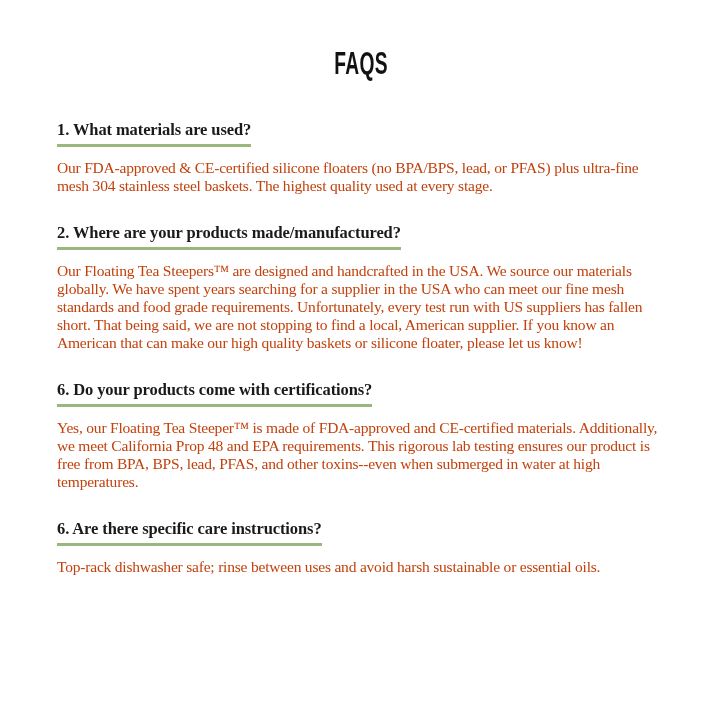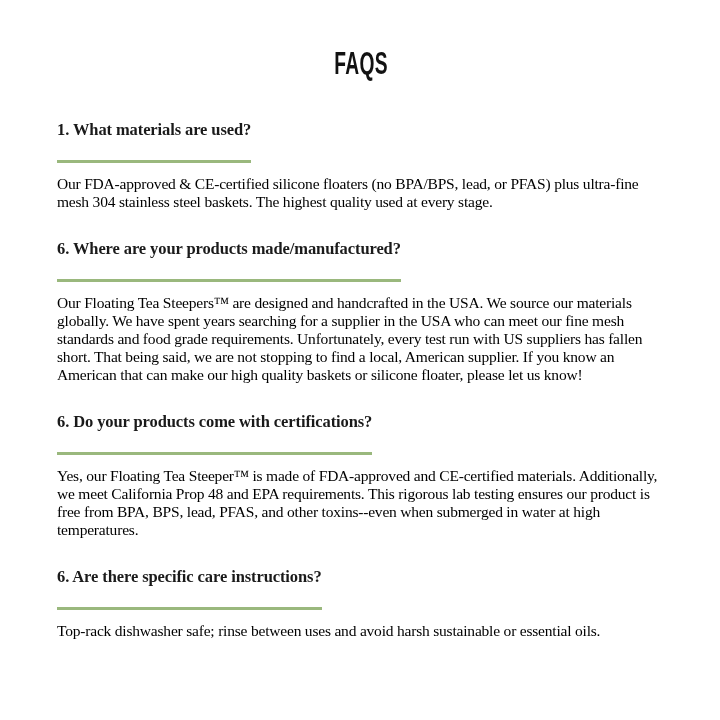--- a/index.html
+++ b/index.html
@@ -42,47 +42,47 @@
     margin: 0;
     font-size: 16.5px;
     font-weight: 700;
     line-height: 17px;
     color: #1a1a1a;
     letter-spacing: -0.1px;
   }
   .q-text {
     display: inline-block;
     line-height: 17px;
-    padding-bottom: 22px;
+    padding-bottom: 6px;
     border-bottom: 3px solid #9ab87d;
   }
   .a {
     margin: 12px 0 0 0;
     max-width: 610px;
     font-size: 15.5px;
     line-height: 18px;
     letter-spacing: -0.2px;
-    color: #000000;
+    color: #c2410c;
   }
 </style>
 </head>
 <body>
 
 <div class="page">
   <h1 class="title">FAQS</h1>
 
   <main class="content">
 
     <section class="faq">
       <h2 class="q"><span class="q-text">1. What materials are used?</span></h2>
       <p class="a">Our FDA-approved &amp; CE-certified silicone floaters (no BPA/BPS, lead, or PFAS) plus ultra-fine mesh 304 stainless steel baskets. The highest quality used at every stage.</p>
     </section>
 
     <section class="faq">
-      <h2 class="q"><span class="q-text">6. Where are your products made/manufactured?</span></h2>
+      <h2 class="q"><span class="q-text">2. Where are your products made/manufactured?</span></h2>
       <p class="a">Our Floating Tea Steepers™ are designed and handcrafted in the USA. We source our materials globally. We have spent years searching for a supplier in the USA who can meet our fine mesh standards and food grade requirements. Unfortunately, every test run with US suppliers has fallen short. That being said, we are not stopping to find a local, American supplier. If you know an American that can make our high quality baskets or silicone floater, please let us know!</p>
     </section>
 
 
     <section class="faq">
       <h2 class="q"><span class="q-text">6. Do your products come with certifications?</span></h2>
       <p class="a">Yes, our Floating Tea Steeper™ is made of FDA-approved and CE-certified materials. Additionally, we meet California Prop 48 and EPA requirements. This rigorous lab testing ensures our product is free from BPA, BPS, lead, PFAS, and other toxins--even when submerged in water at high temperatures.</p>
     </section>
 
     <section class="faq">

